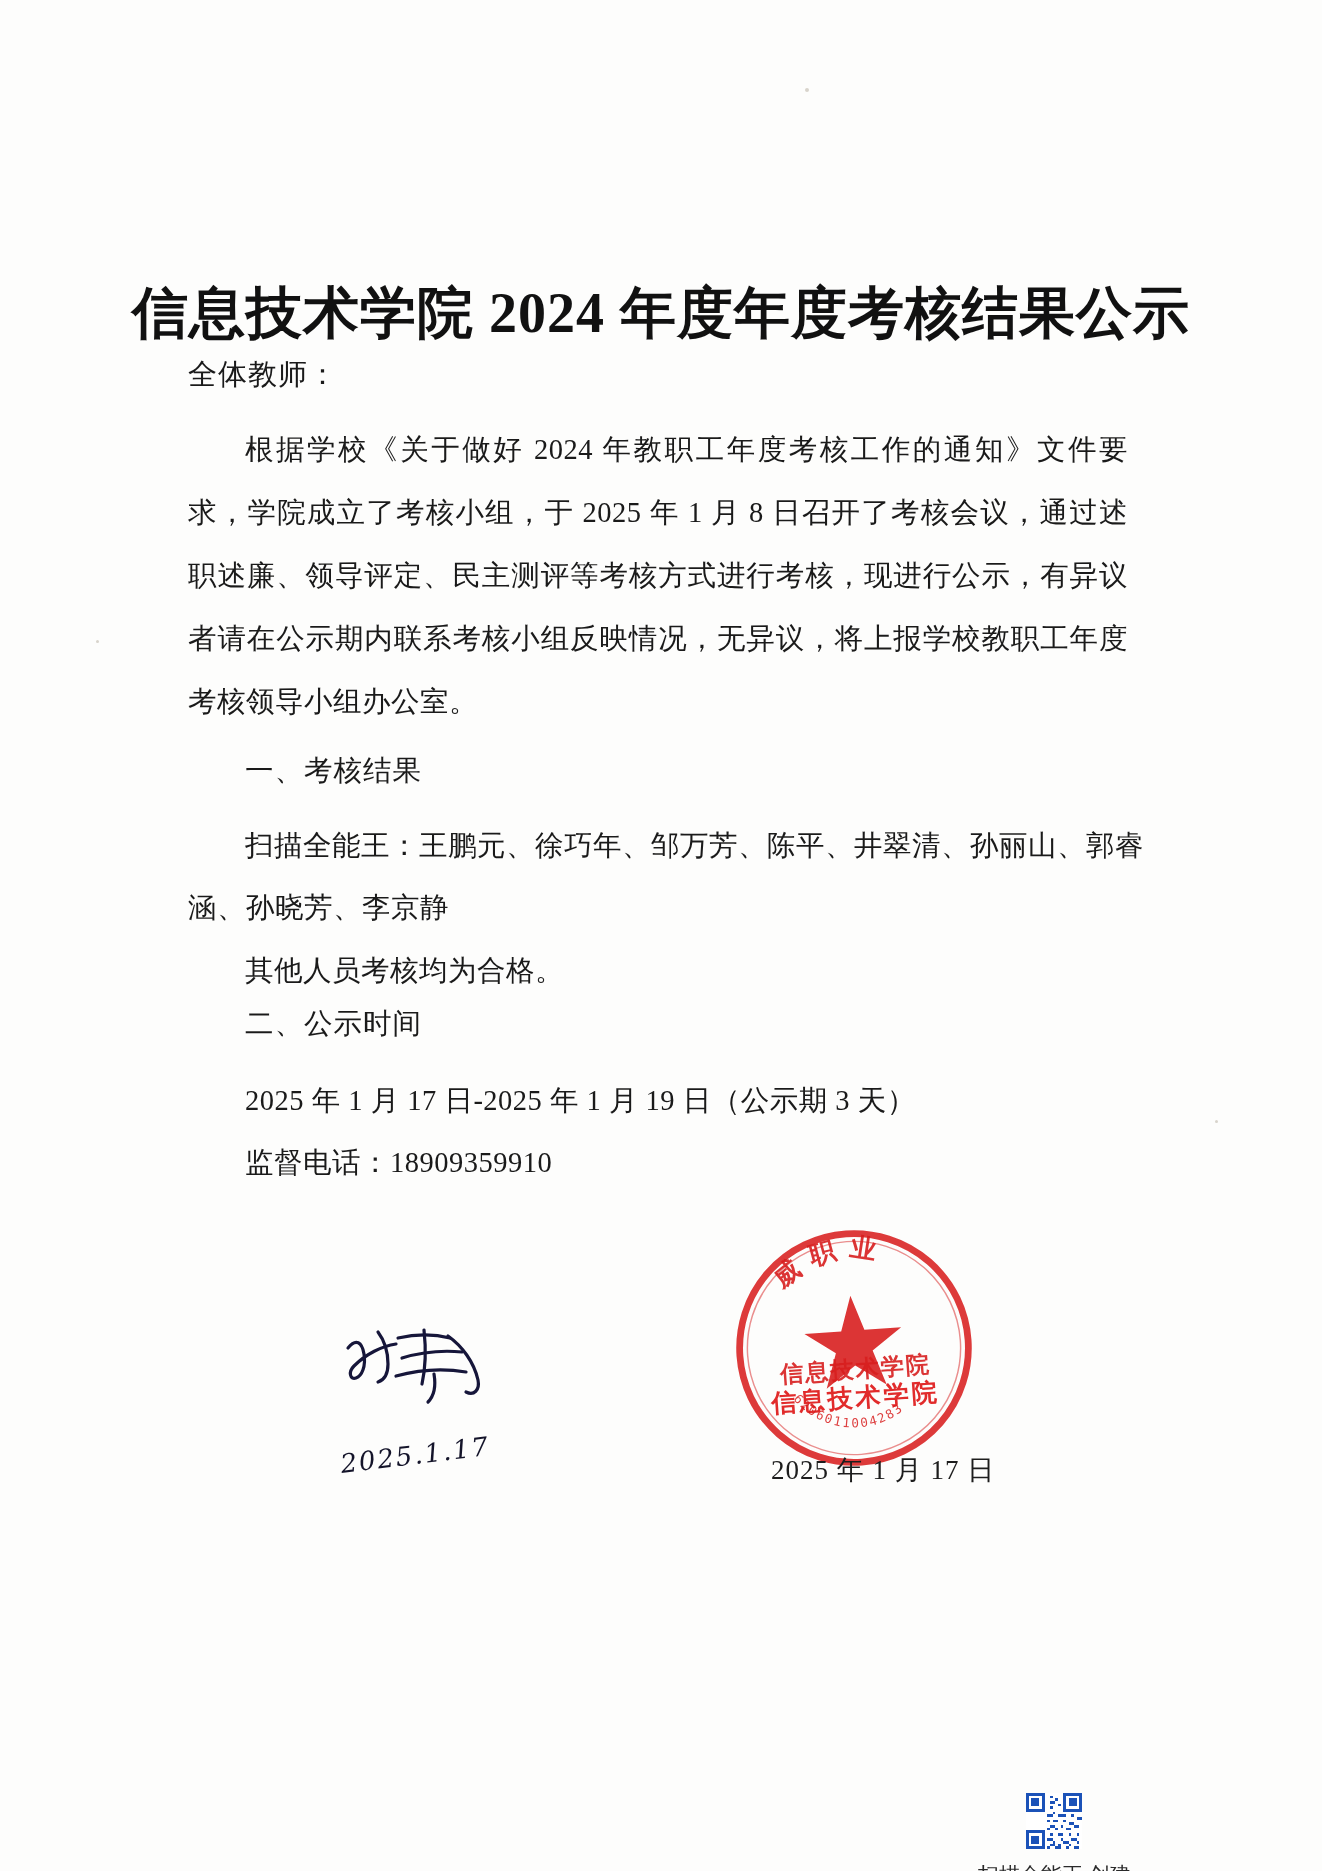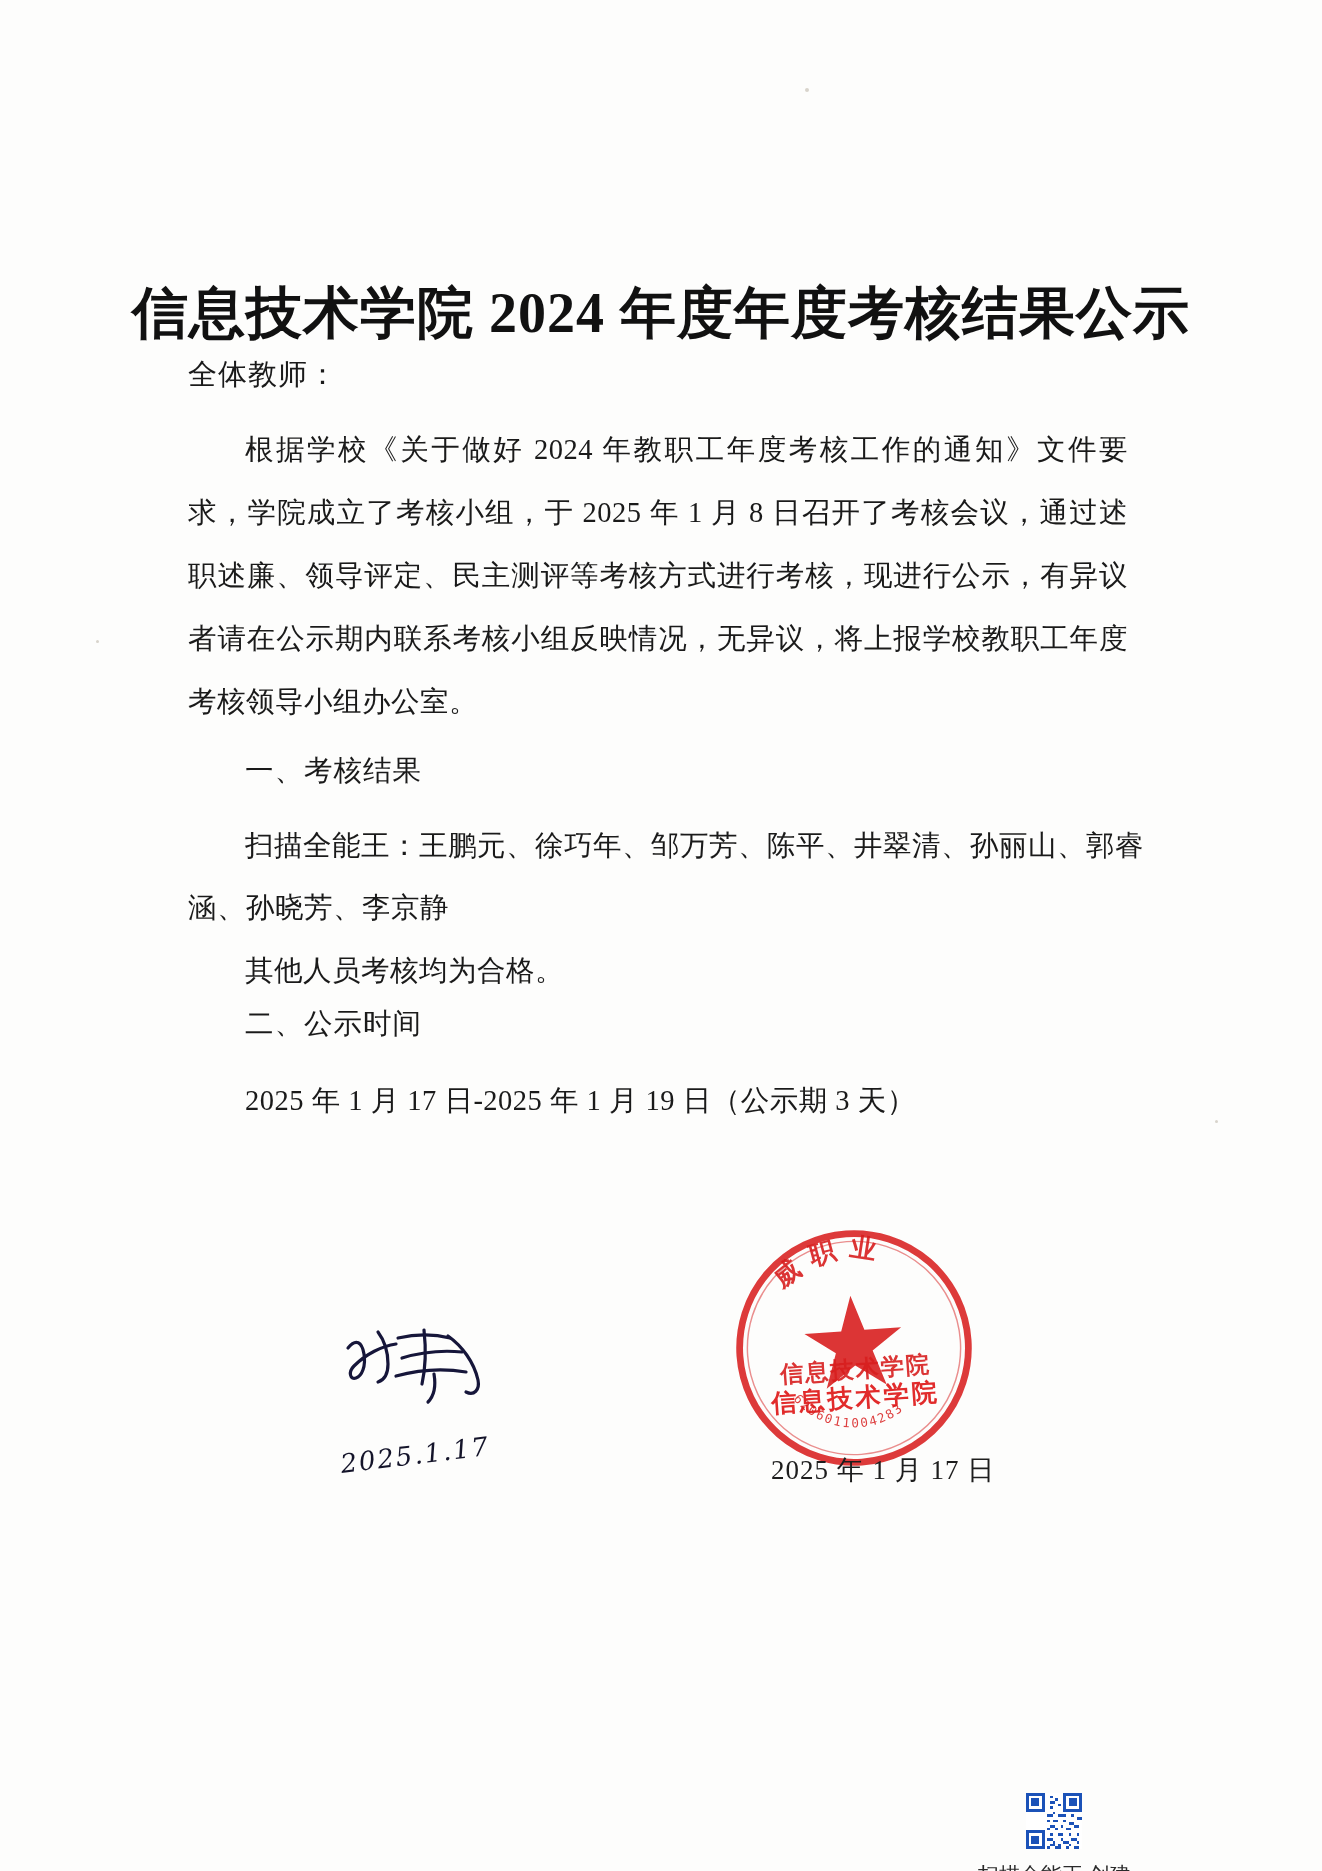--- a/index.html
+++ b/index.html
@@ -166,20 +166,21 @@
   <div class="para indent" id="excellent-list">
     <span>扫描全能王：</span><span>王鹏元、徐巧年、邹万芳、陈平、井翠清、孙丽山、郭睿涵、孙晓芳、李京静</span>
   </div>
 
   <div class="para indent" id="other-line">其他人员考核均为合格。</div>
 
   <div class="section-heading" id="heading-2">二、公示时间</div>
 
   <div class="para" id="notice-period">2025 年 1 月 17 日-2025 年 1 月 19 日（公示期 3 天）</div>
 
+  <div class="para" id="supervise-phone">监督电话：18909359910</div>
 
   <svg class="signature" viewBox="0 0 170 90">
     <g fill="none" stroke="#16163a" stroke-width="3.2" stroke-linecap="round" stroke-linejoin="round">
       <path d="M10,30 C18,20 24,24 26,36 C28,48 24,58 18,60 C12,62 10,54 16,48 C28,36 44,28 58,26"></path>
       <path d="M40,14 C46,22 50,34 50,46 C50,56 46,62 40,64"></path>
       <path d="M60,20 C78,16 96,16 112,20"></path>
       <path d="M86,12 C88,30 88,48 84,66"></path>
       <path d="M64,40 C84,34 104,32 124,34"></path>
       <path d="M110,18 C124,28 136,44 140,62 C142,72 136,78 128,74"></path>
       <path d="M58,58 C80,52 104,50 128,54"></path>

